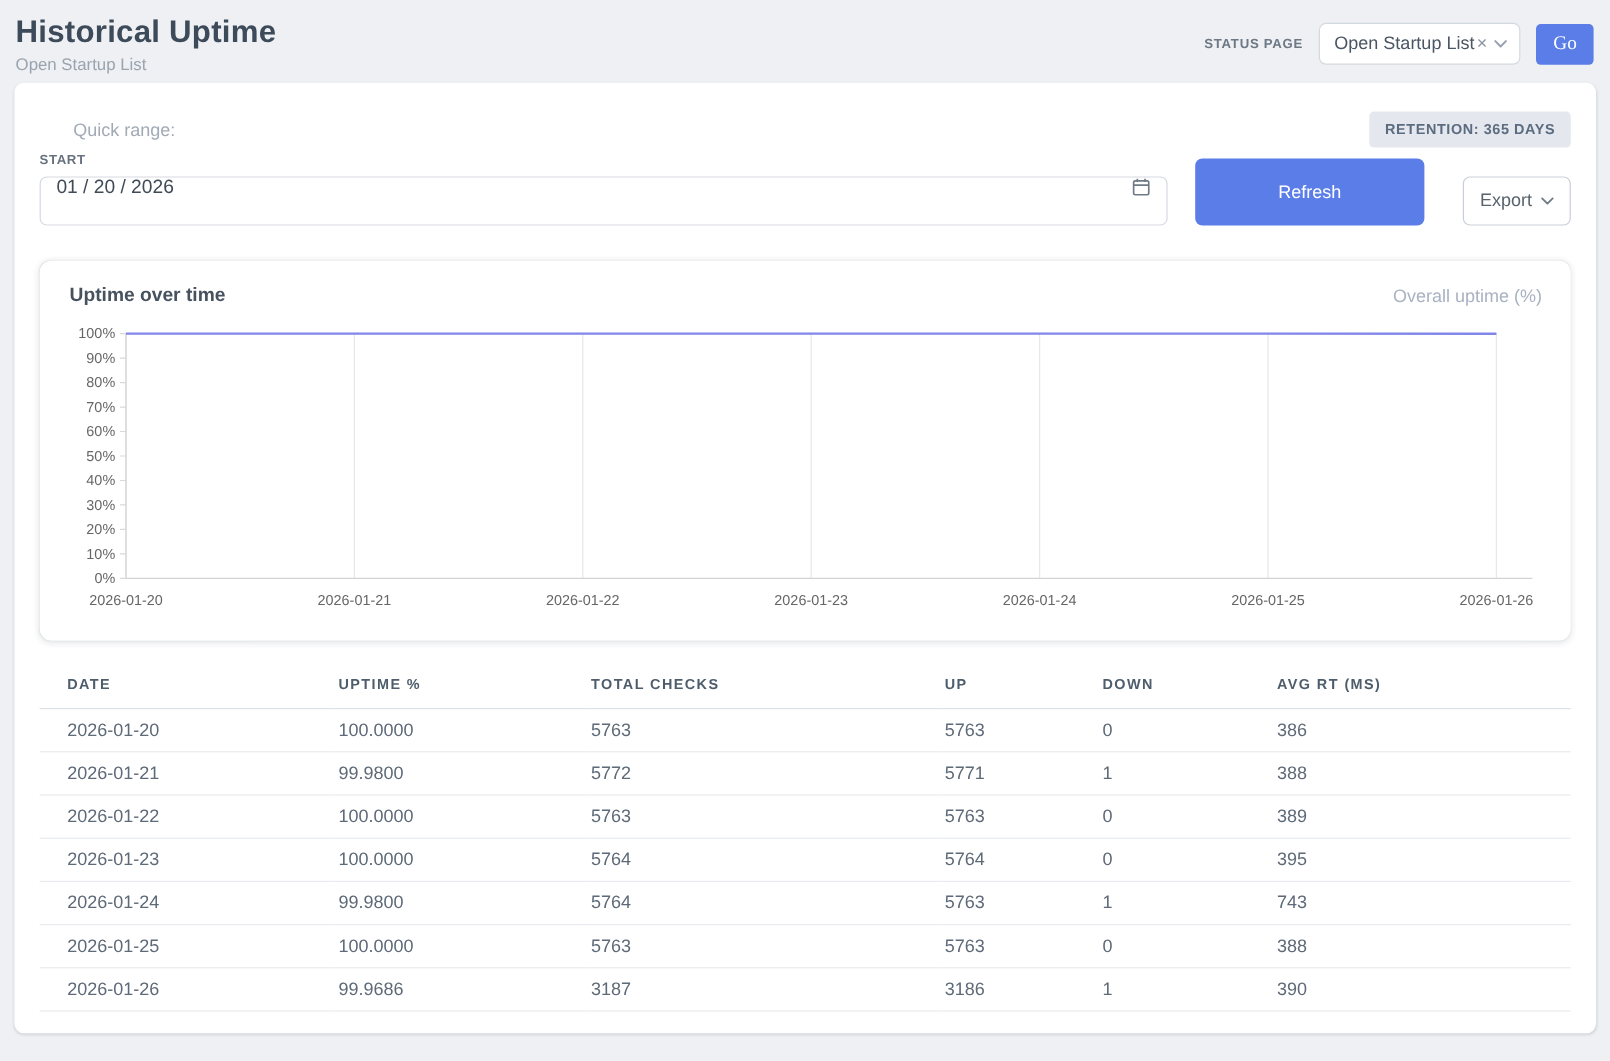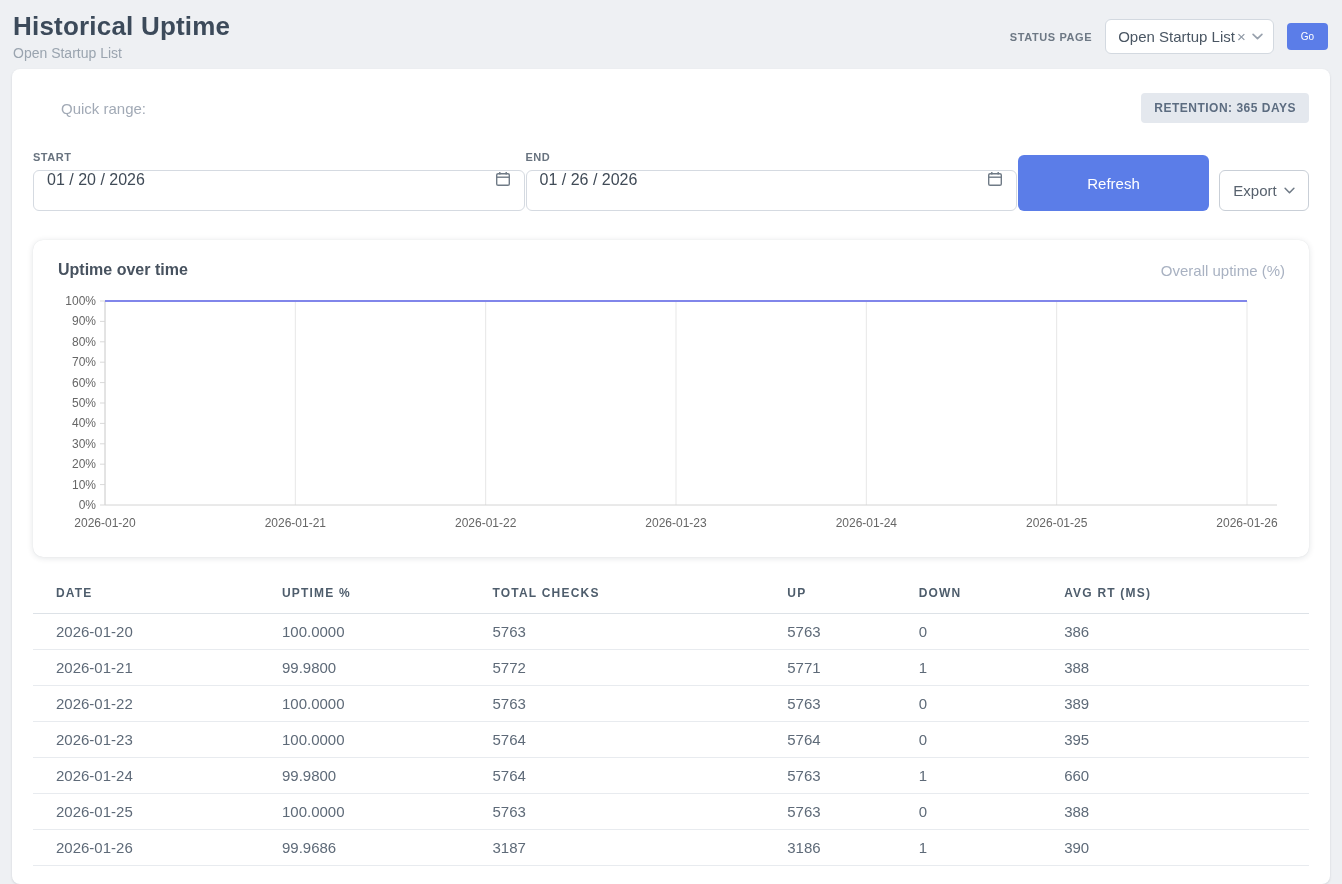--- a/index.html
+++ b/index.html
@@ -20,22 +20,22 @@
   .header-right { display:flex; align-items:center; gap:13px; margin-top:8px; }
   .sp-label { font-size:11px; font-weight:600; letter-spacing:.6px; color:#6d7884; }
   .sp-select {
     display:flex; align-items:center; gap:6px;
     background:#fff; border:1px solid #d3d9e0; border-radius:6px;
     padding:8px 10px 8px 12px; cursor:pointer; min-width:158px;
   }
   .sp-select .sp-value { font-size:15px; color:#4a5663; white-space:nowrap; }
   .sp-select .clear { color:#8b95a2; font-size:15px; line-height:1; cursor:pointer; margin-left:-4px;}
   .btn-go {
-    border:none; border-radius:4px; color:#fff; font-size:10px;
-    padding:8px 14px; cursor:pointer; font-family:Liberation Sans, sans-serif;
+    border:none; border-radius:4px; color:#fff; font-size:16px;
+    padding:8px 14px; cursor:pointer; font-family:Liberation Serif, serif;
   }
   
   .card {
     margin: 0 12px 12px 12px;
     background:#fff; border-radius:8px;
     box-shadow: 0 1px 3px rgba(20,30,50,.08), 0 1px 2px rgba(20,30,50,.05);
     padding: 24px 21px 18px 21px;
   }
   .quick-row { display:flex; justify-content:space-between; align-items:center;margin-left:28px; }
   .qr-left { display:flex; align-items:center; gap:14px; }
@@ -45,21 +45,21 @@
     background:#fff; border:1px solid #c7d0da; color:#4e5a68;
     font-size:13px; font-family:inherit; padding:6px 15px; cursor:pointer; margin-left:-1px;
   }
   .btn-group button:first-child { border-radius:6px 0 0 6px; margin-left:0; }
   .btn-group button:last-child { border-radius:0 6px 6px 0; }
   .badge {
     background:#e4e8ee; color:#5c6c80; font-size:12px; font-weight:600;
     letter-spacing:.5px; padding:8px 13px; border-radius:4px;
   }
   
-  .controls { display:flex; gap:1px; margin-top:28px; align-items:flex-end; }
+  .controls { display:flex; gap:23px; margin-top:5px; align-items:flex-end; }
   .field { flex:1; }
   .field label {
     display:block; font-size:11px; font-weight:600; letter-spacing:.5px;
     color:#68737f; margin-bottom:7px;
   }
   .input {
     height:41px; border:1px solid #d5dae1; border-radius:6px; background:#fff;
     display:flex; align-items:flex-start; justify-content:space-between;
     padding:0 13px; cursor:pointer;
   }
@@ -125,32 +125,20 @@
       <span class="qr-label">Quick range:</span>
     </div>
     <span class="badge">RETENTION: 365 DAYS</span>
   </div>
 
   <div class="controls">
     <div class="field">
       <label>START</label>
       <div class="input">
         <span class="val">01 / 20 / 2026</span>
-        <svg width="16" height="16" viewBox="0 0 16 16">
-            <rect x="1.7" y="2.7" width="12.6" height="11.6" rx="1.4" fill="none" stroke="#6f7a86" stroke-width="1.4"></rect>
-            <line x1="1.7" y1="6.2" x2="14.3" y2="6.2" stroke="#6f7a86" stroke-width="1.4"></line>
-            <line x1="4.8" y1="1" x2="4.8" y2="3.6" stroke="#6f7a86" stroke-width="1.4"></line>
-            <line x1="11.2" y1="1" x2="11.2" y2="3.6" stroke="#6f7a86" stroke-width="1.4"></line>
-          </svg>
-      </div>
-    </div>
-    <div class="field">
-      <label>END</label>
-      <div class="input">
-        <span class="val">01 / 26 / 2026</span>
         <svg width="16" height="16" viewBox="0 0 16 16">
             <rect x="1.7" y="2.7" width="12.6" height="11.6" rx="1.4" fill="none" stroke="#6f7a86" stroke-width="1.4"></rect>
             <line x1="1.7" y1="6.2" x2="14.3" y2="6.2" stroke="#6f7a86" stroke-width="1.4"></line>
             <line x1="4.8" y1="1" x2="4.8" y2="3.6" stroke="#6f7a86" stroke-width="1.4"></line>
             <line x1="11.2" y1="1" x2="11.2" y2="3.6" stroke="#6f7a86" stroke-width="1.4"></line>
           </svg>
       </div>
     </div>
     <button class="btn-refresh" style="background: rgb(91, 125, 232);">Refresh</button>
     <button class="btn-export">
@@ -262,21 +250,21 @@
           <td>5764</td>
           <td>0</td>
           <td>395</td>
         </tr>
         <tr>
           <td>2026-01-24</td>
           <td>99.9800</td>
           <td>5764</td>
           <td>5763</td>
           <td>1</td>
-          <td>660</td>
+          <td>743</td>
         </tr>
         <tr>
           <td>2026-01-25</td>
           <td>100.0000</td>
           <td>5763</td>
           <td>5763</td>
           <td>0</td>
           <td>388</td>
         </tr>
         <tr>

